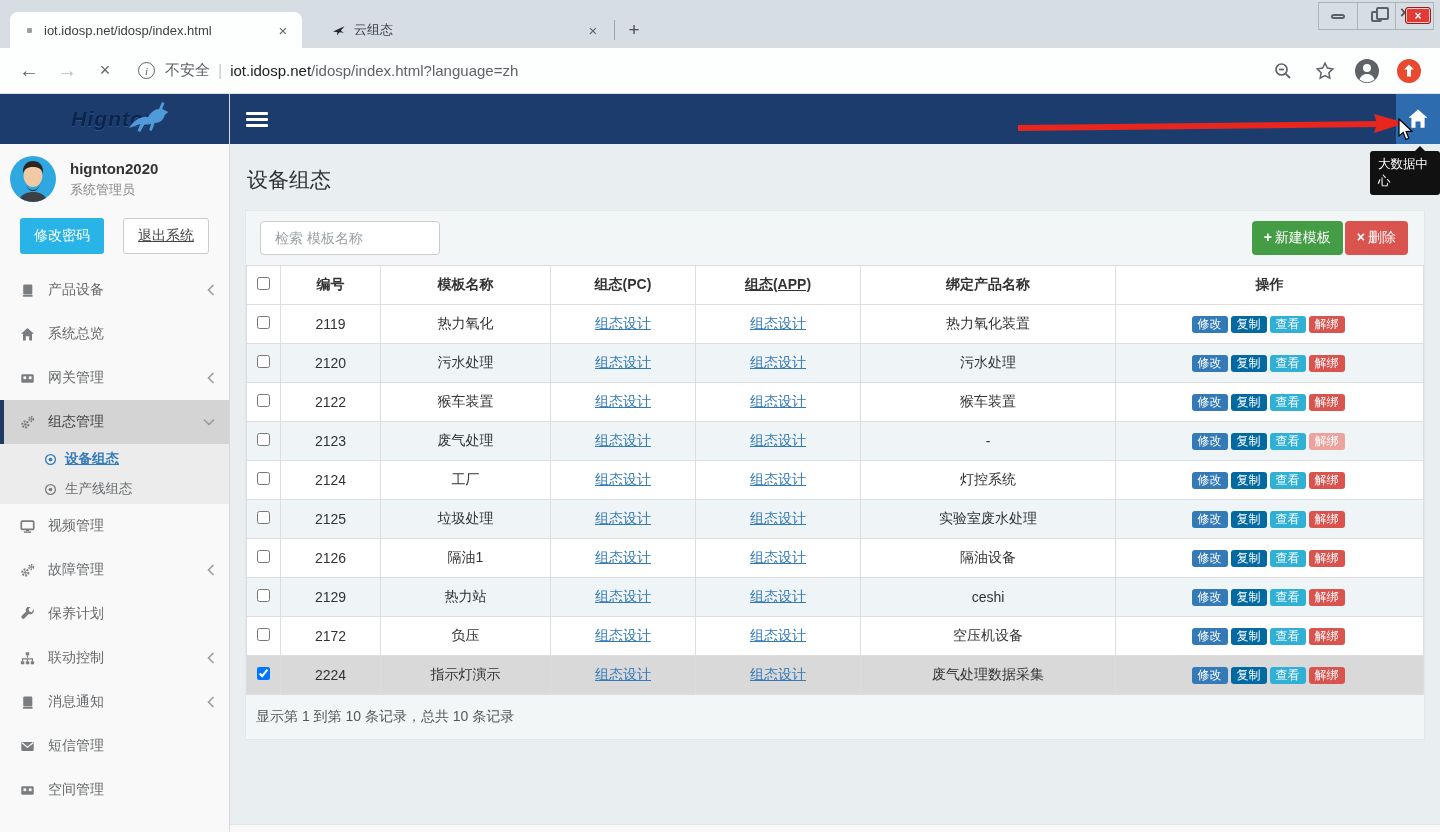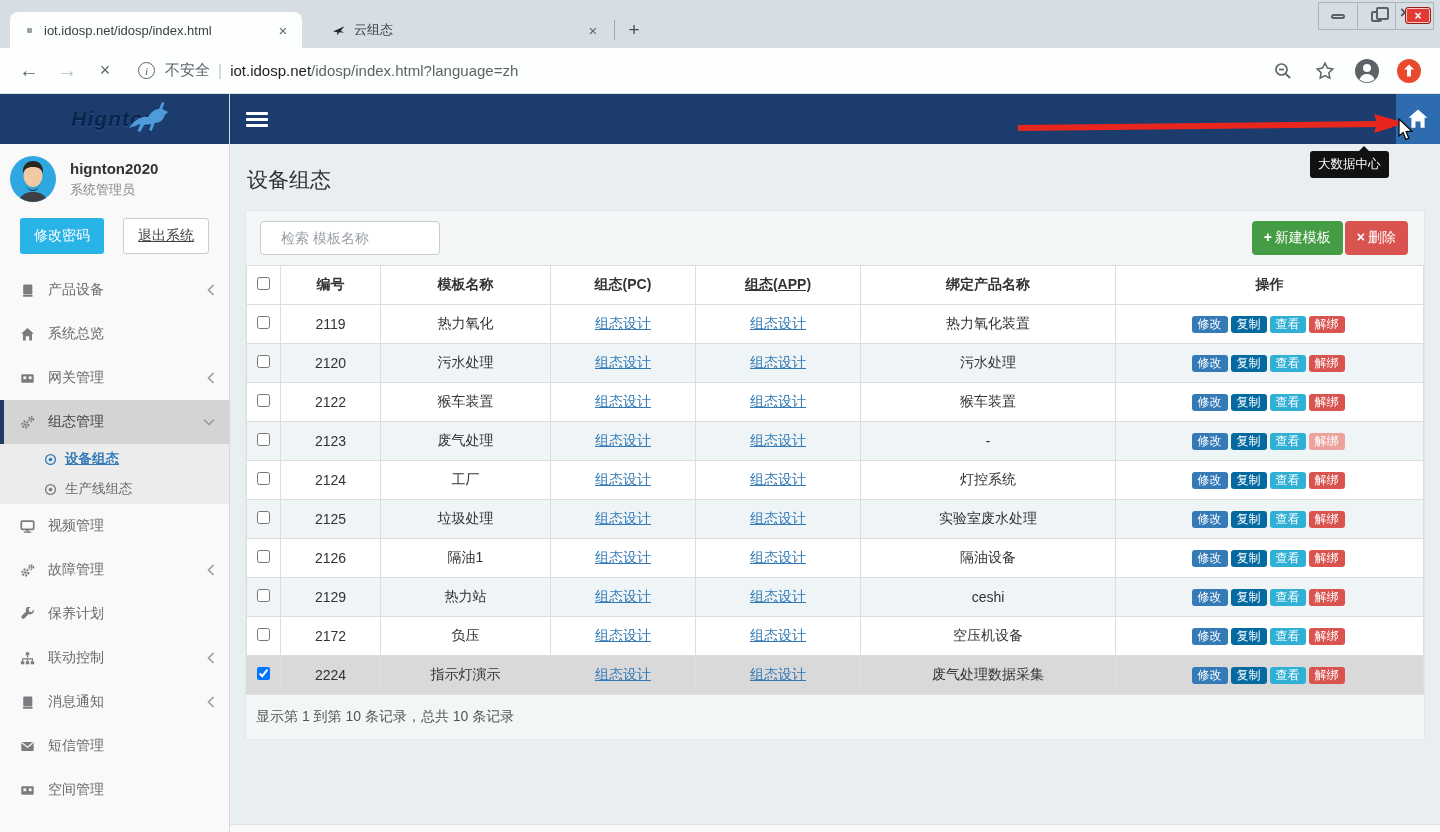--- a/index.html
+++ b/index.html
@@ -65,30 +65,30 @@
   .submenu .menu-item.sub-active .mi-label { text-decoration:underline; font-weight:bold; }
   .submenu .menu-item.sub-active .mi-icon { color:#337ab7; }
 
   
   .main { flex:1; position:relative; display:flex; flex-direction:column; min-width:0; }
   .navbar { height:50px; background:#1b3c6d; display:flex; align-items:center; flex-shrink:0; }
   .hamburger { margin-left:16px; width:22px; display:flex; flex-direction:column; gap:3px; }
   .hamburger span { height:3px; background:#fff; border-radius:1px; }
   .nav-spacer { flex:1; }
   .home-btn { width:44px; height:50px; background:#2d6cae; display:flex; align-items:center; justify-content:center; }
-  .tooltip { position:absolute; left:1080px; top:57px; background:#111; color:#fff; font-size:12.5px; padding:5px 8px; border-radius:3px; z-index:30; }
+  .tooltip { position:absolute; left:1140px; top:57px; background:#111; color:#fff; font-size:12.5px; padding:5px 8px; border-radius:3px; z-index:30; }
   .tooltip:before { content:""; position:absolute; top:-5px; left:50%; margin-left:10px; border:5px solid transparent; border-bottom-color:#111; border-top:none; }
   .annot-arrow { position:absolute; left:786px; top:19px; z-index:25; pointer-events:none; }
   .cursor { position:absolute; left:1168px; top:24px; z-index:40; pointer-events:none; }
 
   .content { flex:1; padding:14px 15px 0 15px; overflow:hidden; }
   .page-title { font-size:21px; color:#2f2f2f; font-weight:normal; margin:8px 0 16px 2px; }
   .panel { background:#f2f6f7; border:1px solid #e2e7e9; }
   .panel-toolbar { display:flex; align-items:center; padding:10px 0 10px 14px; }
-  .search-input { width:180px; height:34px; border:1px solid #ccc; border-radius:4px; padding:0 20px; font-size:14px; color:#333; background:#fff; }
+  .search-input { width:180px; height:34px; border:1px solid #ccc; border-radius:4px; padding:0 14px; font-size:14px; color:#333; background:#fff; }
   .search-input::placeholder { color:#9aa0a6; }
   .pt-spacer { flex:1; }
   .btn-green { background:#449d44; color:#fff; border:none; border-radius:4px; font-size:14px; padding:8px 12px; margin-right:2px; }
   .btn-red { background:#d9534f; color:#fff; border:none; border-radius:4px; font-size:14px; padding:8px 12px; margin-right:16px; }
   .btn-ic { font-weight:bold; margin-right:3px; }
 
   table.grid { width:100%; border-collapse:collapse; background:#fff; font-size:14px; color:#333; }
   table.grid th, table.grid td { border:1px solid #ddd; padding:0 8px; height:39px; text-align:center; }
   table.grid th { font-weight:bold; background:#fff; }
   table.grid tr.stripe td { background:#eff4f6; }

